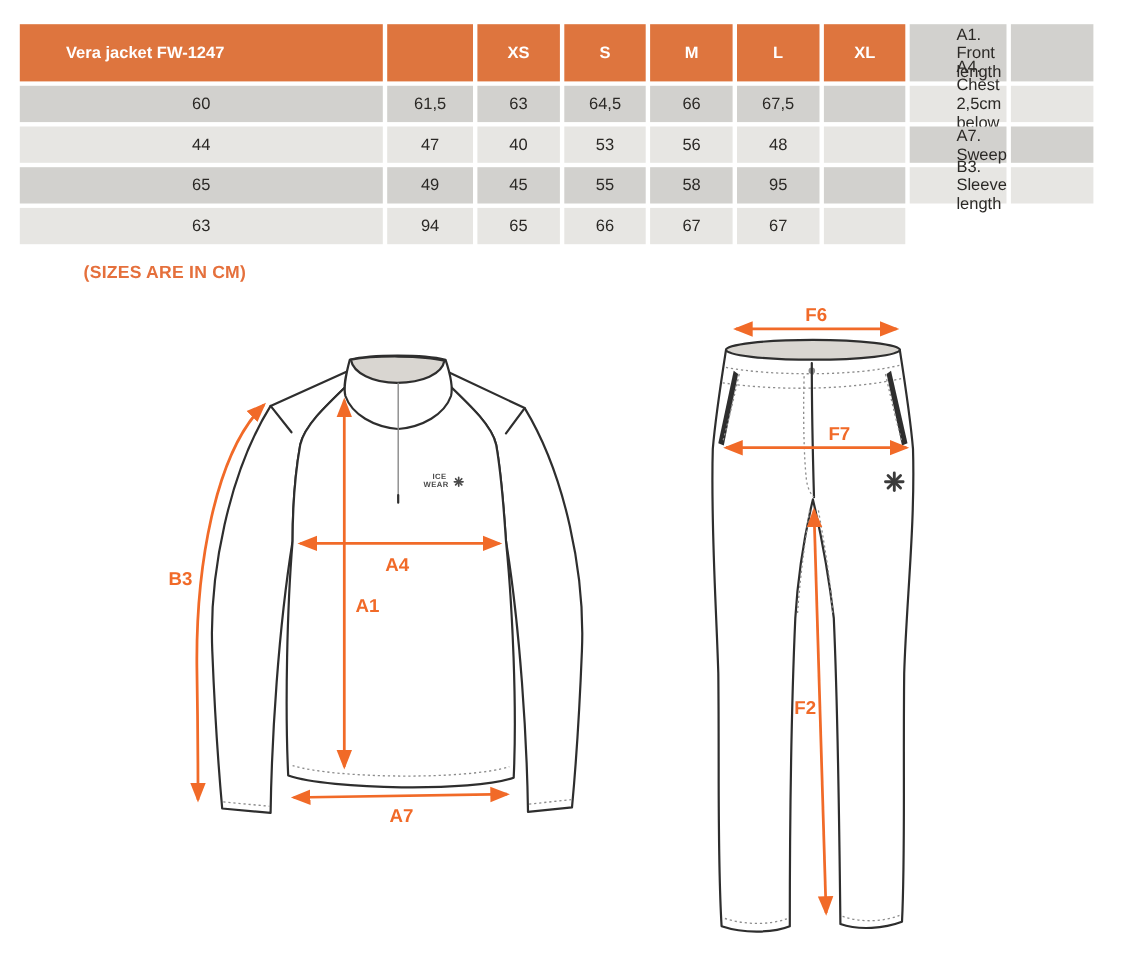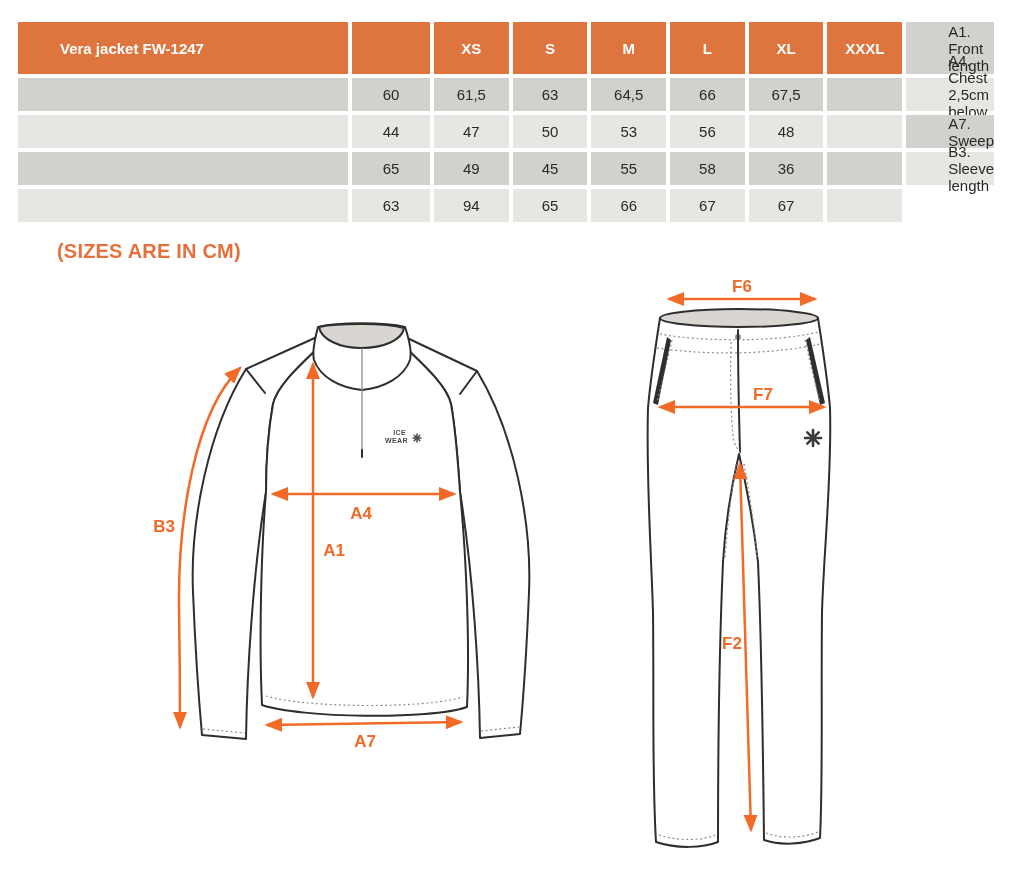--- a/index.html
+++ b/index.html
@@ -18,22 +18,22 @@
   }
   .cell { display:flex; align-items:center; justify-content:center; font-size:15px; }
   .hcell { background:var(--header-orange); color:var(--header-text); font-weight:bold; }
   .hcell.title { justify-content:flex-start; padding-left:42px; }
   .lcell { justify-content:flex-start; padding-left:42px; color:var(--text-dark); }
   .vcell { color:var(--text-dark); }
   .rA { background:var(--row-gray-dark); }
   .rB { background:var(--row-gray-light); }
   
   .note {
-    position:absolute; left:57px; top:240px;
-    color:var(--note-orange); font-size:20px; font-weight:bold; letter-spacing:.2px;
+    position:absolute; left:76px; top:240px;
+    color:var(--note-orange); font-size:16px; font-weight:bold; letter-spacing:.2px;
   }
   
   .diagram { position:absolute; overflow:visible; }
   .fw   { fill:#ffffff; stroke:var(--outline-dark); stroke-width:2; stroke-linejoin:round; stroke-linecap:round; }
   .fg   { fill:var(--fill-gray); stroke:var(--outline-dark); stroke-width:2; }
   .ol   { fill:none; stroke:var(--outline-dark); stroke-width:2; stroke-linecap:round; stroke-linejoin:round; }
   .thin { fill:none; stroke:var(--detail-gray); stroke-width:1.3; }
   .dash { fill:none; stroke:var(--detail-gray); stroke-width:1.2; stroke-dasharray:2 2.6; }
   .darkfill { fill:var(--outline-dark); stroke:none; }
   .arrow { fill:none; stroke:var(--arrow-orange); stroke-width:2.5; }
@@ -48,47 +48,46 @@
 <div class="page">
 
   <div class="size-table" id="sizeTable">
       <div class="cell hcell title">Vera jacket FW-1247</div>
       <div class="cell hcell"></div>
       <div class="cell hcell">XS</div>
       <div class="cell hcell">S</div>
       <div class="cell hcell">M</div>
       <div class="cell hcell">L</div>
       <div class="cell hcell">XL</div>
-      <div class="cell hcell">XXXL</div>
       <div class="cell lcell rA">A1. Front length</div>
       <div class="cell vcell rA"></div>
       <div class="cell vcell rA">60</div>
       <div class="cell vcell rA">61,5</div>
       <div class="cell vcell rA">63</div>
       <div class="cell vcell rA">64,5</div>
       <div class="cell vcell rA">66</div>
       <div class="cell vcell rA">67,5</div>
       <div class="cell vcell rA"></div>
       <div class="cell lcell rB">A4. Chest 2,5cm below jacket</div>
       <div class="cell vcell rB"></div>
       <div class="cell vcell rB">44</div>
       <div class="cell vcell rB">47</div>
-      <div class="cell vcell rB">50</div>
+      <div class="cell vcell rB">40</div>
       <div class="cell vcell rB">53</div>
       <div class="cell vcell rB">56</div>
       <div class="cell vcell rB">48</div>
       <div class="cell vcell rB"></div>
       <div class="cell lcell rA">A7. Sweep</div>
       <div class="cell vcell rA"></div>
       <div class="cell vcell rA">65</div>
       <div class="cell vcell rA">49</div>
       <div class="cell vcell rA">45</div>
       <div class="cell vcell rA">55</div>
       <div class="cell vcell rA">58</div>
-      <div class="cell vcell rA">36</div>
+      <div class="cell vcell rA">95</div>
       <div class="cell vcell rA"></div>
       <div class="cell lcell rB">B3. Sleeve length</div>
       <div class="cell vcell rB"></div>
       <div class="cell vcell rB">63</div>
       <div class="cell vcell rB">94</div>
       <div class="cell vcell rB">65</div>
       <div class="cell vcell rB">66</div>
       <div class="cell vcell rB">67</div>
       <div class="cell vcell rB">67</div>
       <div class="cell vcell rB"></div>

